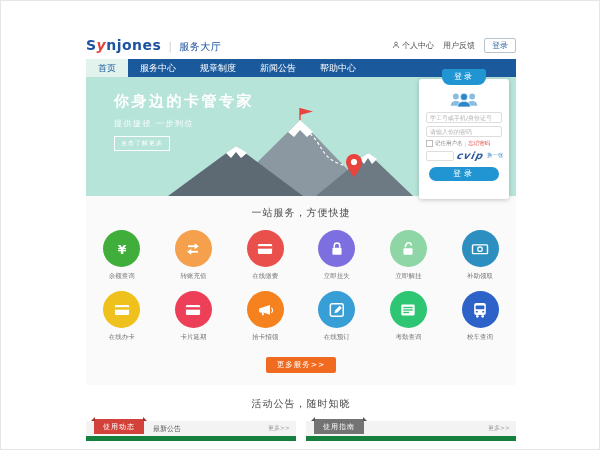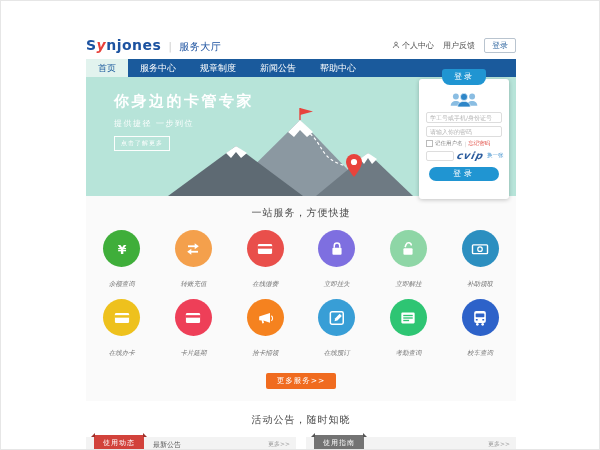--- a/index.html
+++ b/index.html
@@ -51,21 +51,21 @@
   .lp-change{font-size:5.5px;color:#2e86c8;cursor:pointer;white-space:nowrap;}
   .lp-btn{display:block;width:70px;margin:0 auto;height:14px;line-height:14px;background:#2095d2;border-radius:7px;
           color:#fff;font-size:8px;text-align:center;letter-spacing:3px;cursor:pointer;}
 
   
   .services{background:#fafafa;padding:10px 0 12px;text-align:center;}
   .sec-title{font-size:10px;color:#4a4a4a;letter-spacing:1px;text-align:center;}
   .svc-grid{display:flex;flex-wrap:wrap;margin-top:10px;}
   .svc{width:16.666%;margin-bottom:10px;cursor:pointer;}
   .svc-circle{width:37px;height:37px;border-radius:50%;margin:0 auto;display:flex;align-items:center;justify-content:center;}
-  .svc-label{font-size:6.5px;color:#777;margin-top:13px;font-style:italic;}
+  .svc-label{font-size:6.5px;color:#777;margin-top:5px;}
   .more-btn{display:inline-block;background:#f06b1f;color:#fff;font-size:7.5px;padding:3px 11px;border-radius:2px;
             margin-top:2px;cursor:pointer;letter-spacing:1px;}
 
   
   .announce{padding-top:12px;text-align:center;background:#fff;}
   .panels{display:flex;gap:10px;margin-top:10px;text-align:left;}
   .panel{flex:1;}
   .panel-hd{position:relative;height:15px;background:#f3f3f3;border-bottom:5px solid #15803d;display:flex;align-items:center;}
   .ribbon{position:relative;margin-left:8px;top:-2px;color:#fff;font-size:7px;padding:2.5px 9px;letter-spacing:1px;cursor:pointer;}
   .ribbon::before,.ribbon::after{content:"";position:absolute;top:-2px;width:4px;height:4px;background:inherit;filter:brightness(.75);}

